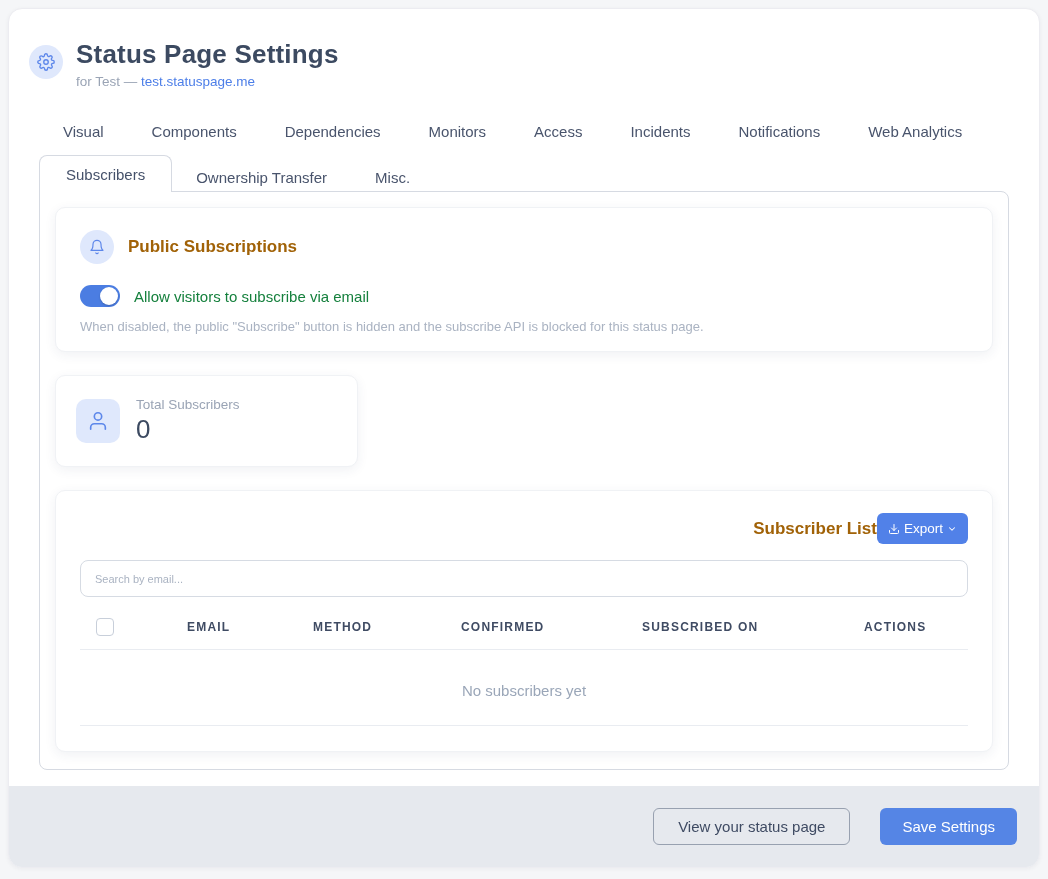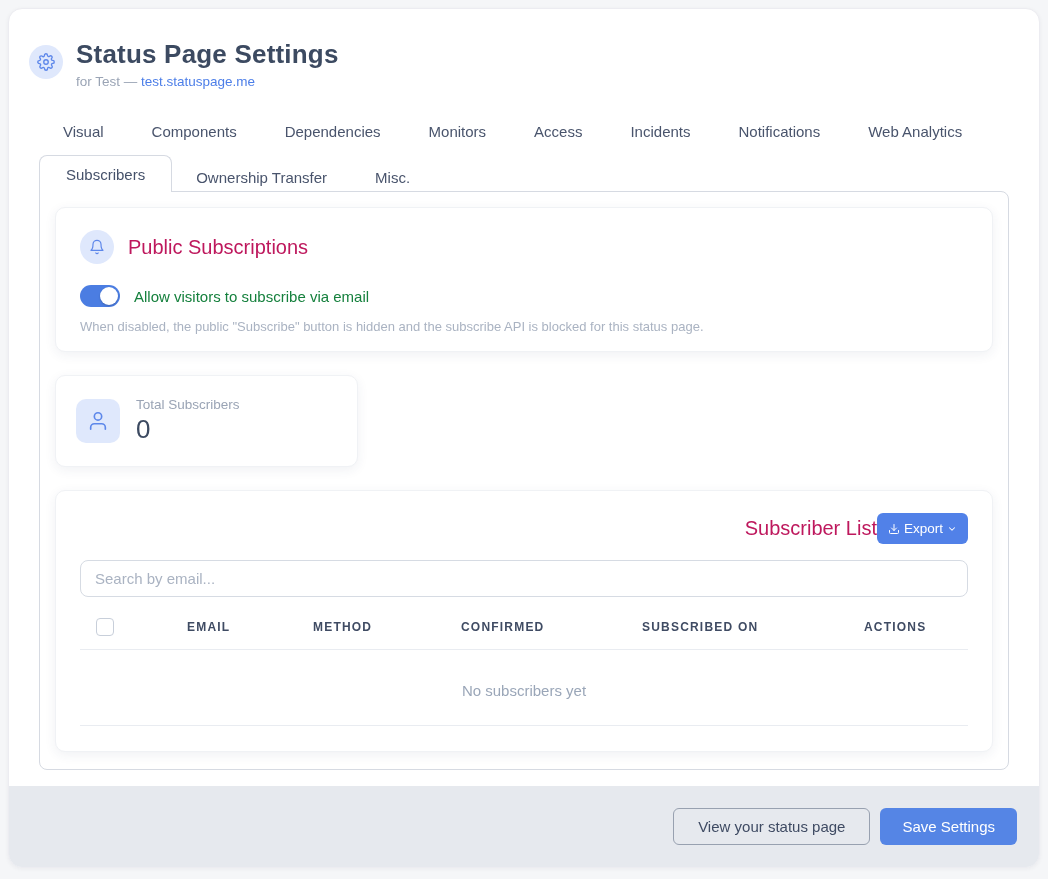--- a/index.html
+++ b/index.html
@@ -46,21 +46,21 @@
     margin:0 30px; border:1px solid #d6dae2; border-radius:0 8px 8px 8px;
     background:#fff; padding:15px 15px 19px; height:579px;
   }
   .card {
     background:#fff; border:1px solid #f0f2f5; border-radius:10px;
     box-shadow:0 3px 12px rgba(40,60,95,.07);
   }
   
   .card-pubsub { padding:22px 24px; height:145px; }
   .card-head { display:flex; align-items:center; gap:14px; }
-  .card-title { font-size:20px; font-weight:400; color:#be185d; }
+  .card-title { font-size:17px; font-weight:700; color:#a16207; }
   .toggle-row { display:flex; align-items:center; gap:14px; margin-top:21px; }
   .toggle {
     width:40px; height:22px; border-radius:11px; background:#4b7de2;
     position:relative; cursor:pointer; flex:0 0 auto;
   }
   .toggle .knob {
     position:absolute; top:2px; right:2px; width:18px; height:18px;
     border-radius:50%; background:#fff; box-shadow:0 1px 2px rgba(0,0,0,.2);
   }
   .toggle-label { font-size:15px; color:#15803d; }
@@ -76,21 +76,21 @@
   
   .card-list { margin-top:23px; padding:22px 24px 0; height:262px; }
   .list-head { display:flex; align-items:center; justify-content:flex-end; }
   .export-btn {
     background:#5181e8; color:#fff; border:none; border-radius:6px;
     height:31px; padding:0 11px; font-size:13.5px; cursor:pointer;
     display:flex; align-items:center; gap:4px; font-family:inherit;
   }
   .search-input {
     margin-top:16px; width:100%; height:37px; border:1px solid #d6dbe3;
-    border-radius:8px; padding:0 14px; font-size:15px; color:#3e4b63;
+    border-radius:8px; padding:0 14px; font-size:11px; color:#3e4b63;
     font-family:inherit; outline:none; background:#fff;
   }
   .search-input::placeholder { color:#aab3c2; }
   .table-header {
     margin-top:21px; display:grid;
     grid-template-columns:107px 126px 148px 181px 222px 1fr;
     align-items:center; padding-bottom:13px; border-bottom:1px solid #e9ecf1;
   }
   .th { font-size:12px; font-weight:700; letter-spacing:1.2px; color:#3f4b63; }
   .checkbox {
@@ -108,20 +108,21 @@
   }
   .btn-outline {
     height:37px; padding:0 24px; border:1px solid #98a1b0; border-radius:6px;
     background:transparent; color:#3f4b63; font-size:15px; cursor:pointer;
     font-family:inherit;
   }
   .btn-primary {
     height:37px; padding:0 22px; border:none; border-radius:6px;
     background:#5585e5; color:#fff; font-size:15px; cursor:pointer;
     font-family:inherit;
+    margin-left:20px;
   }
   svg { display:block; }
 </style>
 </head>
 <body>
 
 <div class="app-card">
 
   <div class="page-header">
     <div class="icon-circle">

